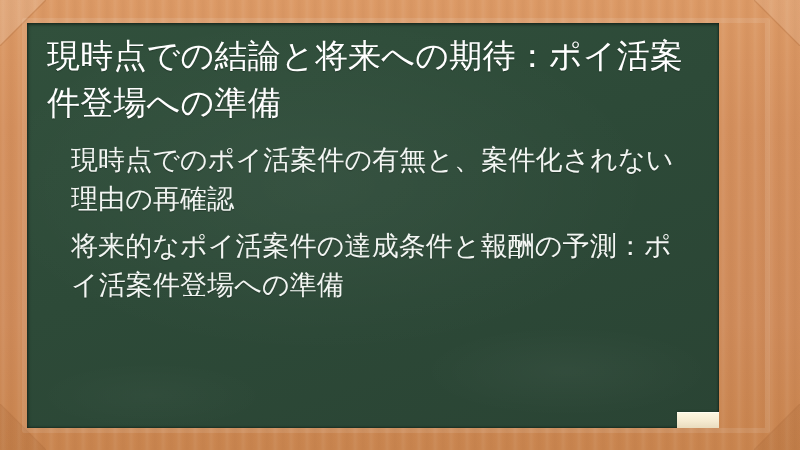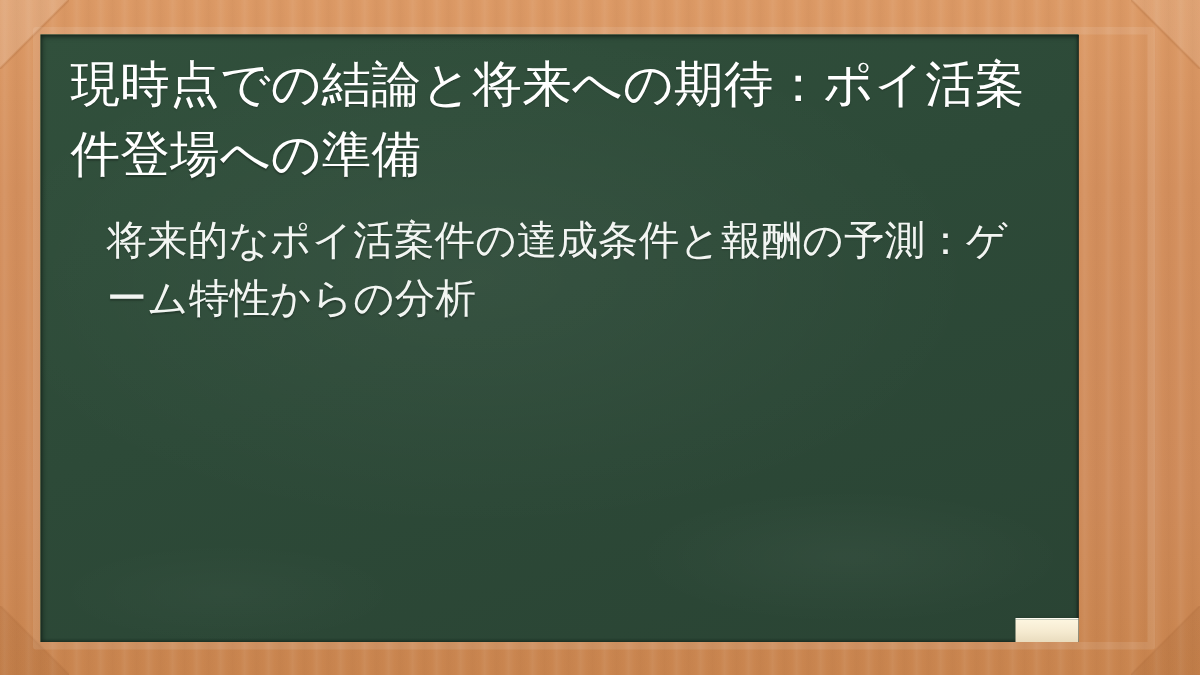--- a/index.html
+++ b/index.html
@@ -154,21 +154,22 @@
   <div class="frame-bevel"></div>
 
   <div class="board">
     <div class="board-dust"></div>
 
     <div class="board-inner">
 
       <h1 class="title">現時点での結論と将来への期待：ポイ活案件登場への準備</h1>
 
       <ul class="bullets">
-        <li class="bullet-item">将来的なポイ活案件の達成条件と報酬の予測：ゲーム特性からの分析</li>
+        <li class="bullet-item">現時点でのポイ活案件の有無と、案件化されない理由の再確認</li>
+        <li class="bullet-item">将来的なポイ活案件の達成条件と報酬の予測：ポイ活案件登場への準備</li>
       </ul>
 
     </div>
 
     <div class="chalk"></div>
   </div>
 
 </div>
 
 </body></html>

